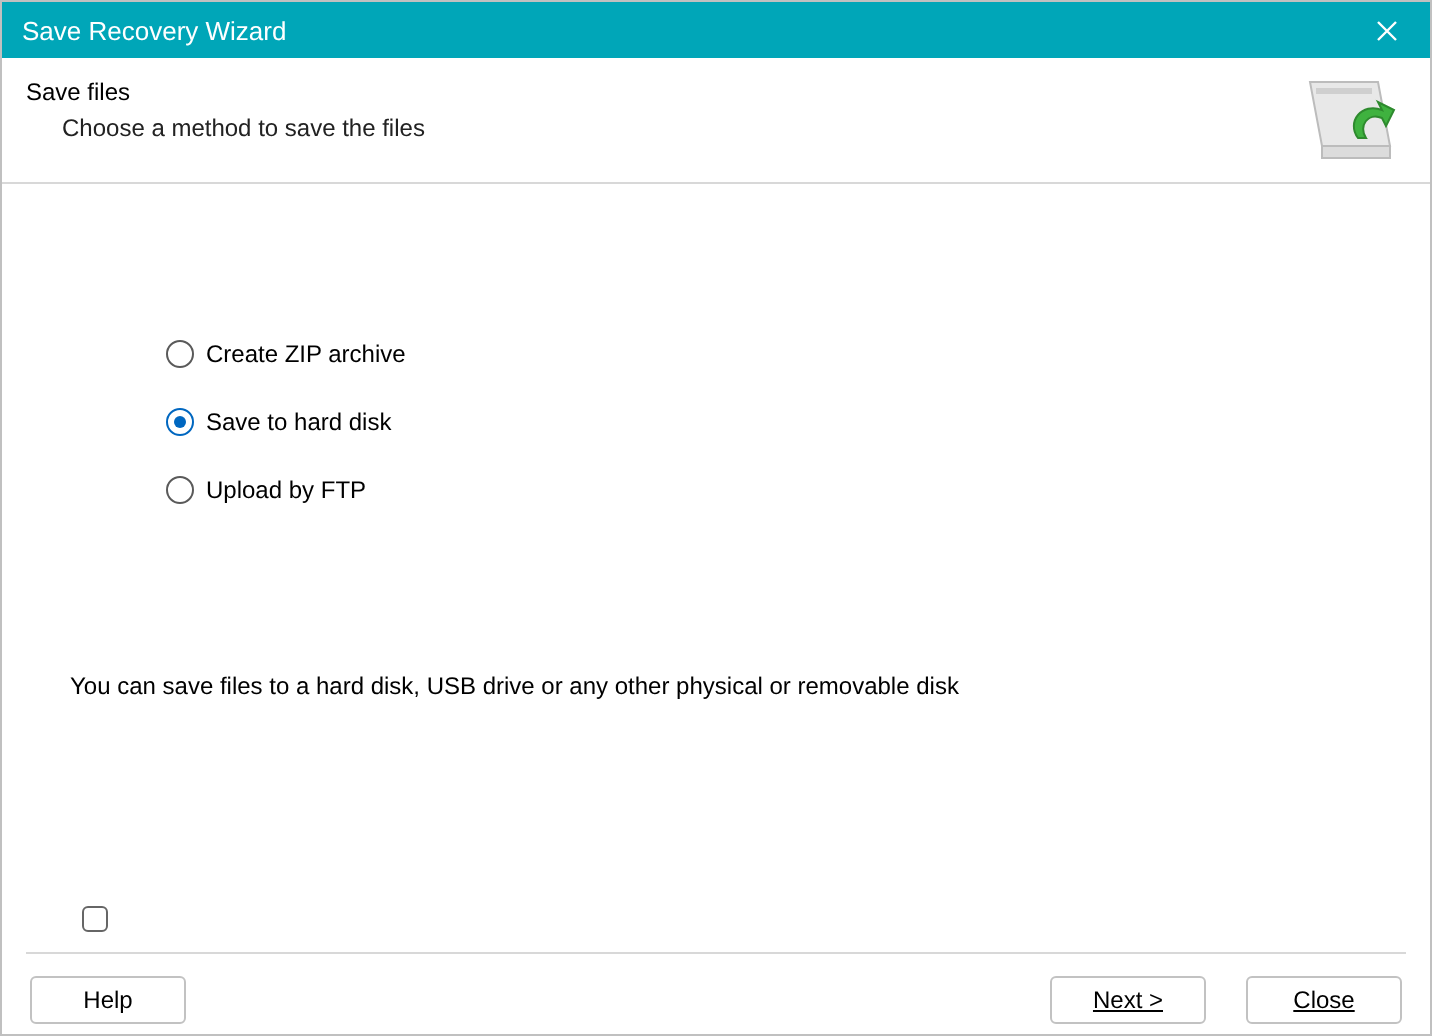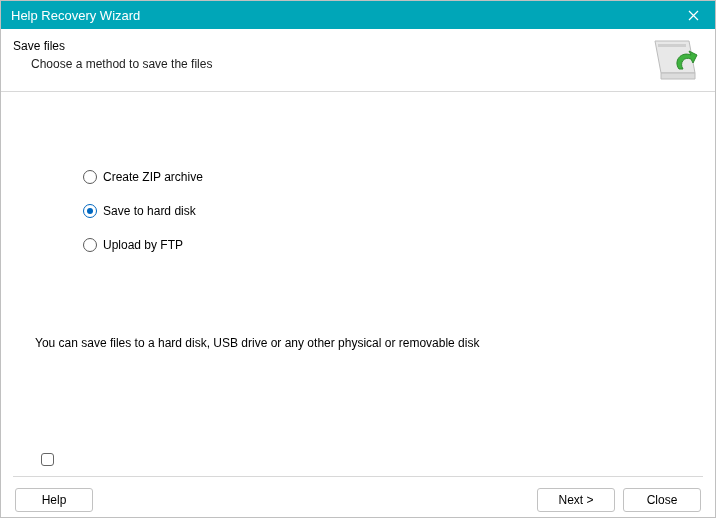--- a/index.html
+++ b/index.html
@@ -131,41 +131,41 @@
   
   .footer {
     border-top: 1px solid #d8d8d8;
     height: 46px;
     margin: 0 12px;
     display: flex;
     align-items: center;
     justify-content: space-between;
     padding: 0 2px;
   }
-  .footer-right { display: flex; gap: 8px; }
+  .footer-right { display: flex; gap: 20px; text-decoration: underline; }
   .btn {
     min-width: 78px;
     height: 24px;
     background: #fff;
     border: 1px solid #c2c2c2;
     border-radius: 3px;
     font-size: 12px;
     color: #000;
     display: flex;
     align-items: center;
     justify-content: center;
     padding: 0 14px;
     cursor: pointer;
   }
 </style>
 </head>
 <body>
 
 <div class="titlebar">
-  <span class="title">Help Recovery Wizard</span>
+  <span class="title">Save Recovery Wizard</span>
   <div class="close-btn">
     <svg width="11" height="11" viewBox="0 0 11 11">
         <path d="M1 1 L10 10 M10 1 L1 10"></path>
       </svg>
   </div>
 </div>
 
 <div class="header">
   <div class="header-text">
     <div class="heading">Save files</div>

